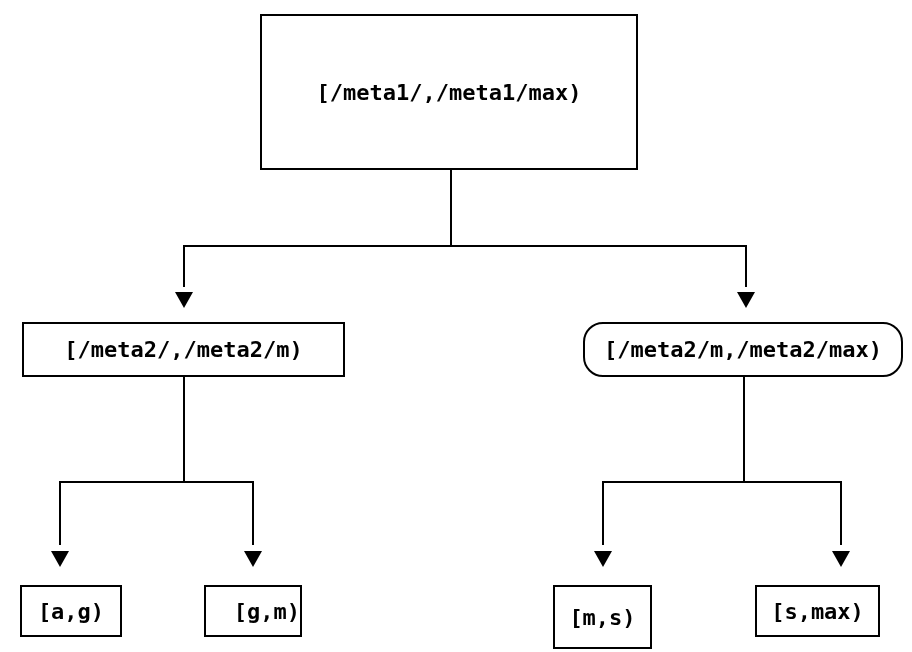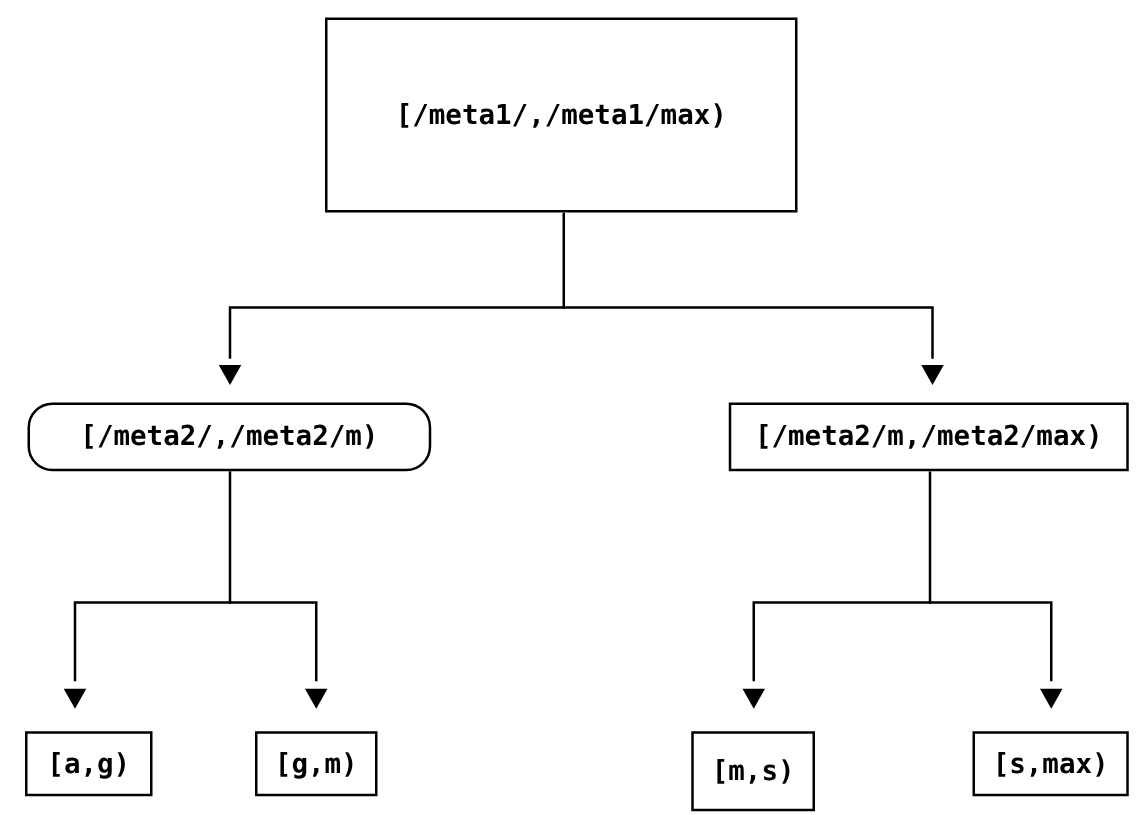--- a/index.html
+++ b/index.html
@@ -38,26 +38,26 @@
     display: flex;
     align-items: center;
     justify-content: center;
     font-family: "DejaVu Sans Mono", "Liberation Mono", monospace;
     font-weight: bold;
     font-size: 22px;
     color: #000000;
     white-space: nowrap;
   }
   .node-root       { left: 260px; top: 14px;  width: 378px; height: 156px; }
-  .node-meta2-low  { left: 22px;  top: 322px; width: 323px; height: 55px; border-radius: 20px;  }
-  .node-meta2-high { left: 583px; top: 322px; width: 320px; height: 55px;  }
+  .node-meta2-low  { left: 22px;  top: 322px; width: 323px; height: 55px;  }
+  .node-meta2-high { left: 583px; top: 322px; width: 320px; height: 55px; border-radius: 20px;  }
   .node-leaf-ag    { left: 20px;   top: 585px; width: 102px; height: 52px;  }
-  .node-leaf-gm    { left: 204px; top: 585px; width: 98px;  height: 52px;  }
+  .node-leaf-gm    { left: 204px; top: 585px; width: 98px;  height: 52px; justify-content: flex-end;  }
   .node-leaf-ms    { left: 553px; top: 585px; width: 99px;  height: 64px;  }
-  .node-leaf-smax  { left: 778px; top: 585px; width: 125px; height: 52px;  }
+  .node-leaf-smax  { left: 755px; top: 585px; width: 125px; height: 52px;  }
 </style>
 </head>
 <body>
 
 <div class="canvas">
 
   <svg class="edges" viewBox="0 0 912 652" xmlns="http://www.w3.org/2000/svg">
 
     <path d="M451,170 L451,246"></path>
 

